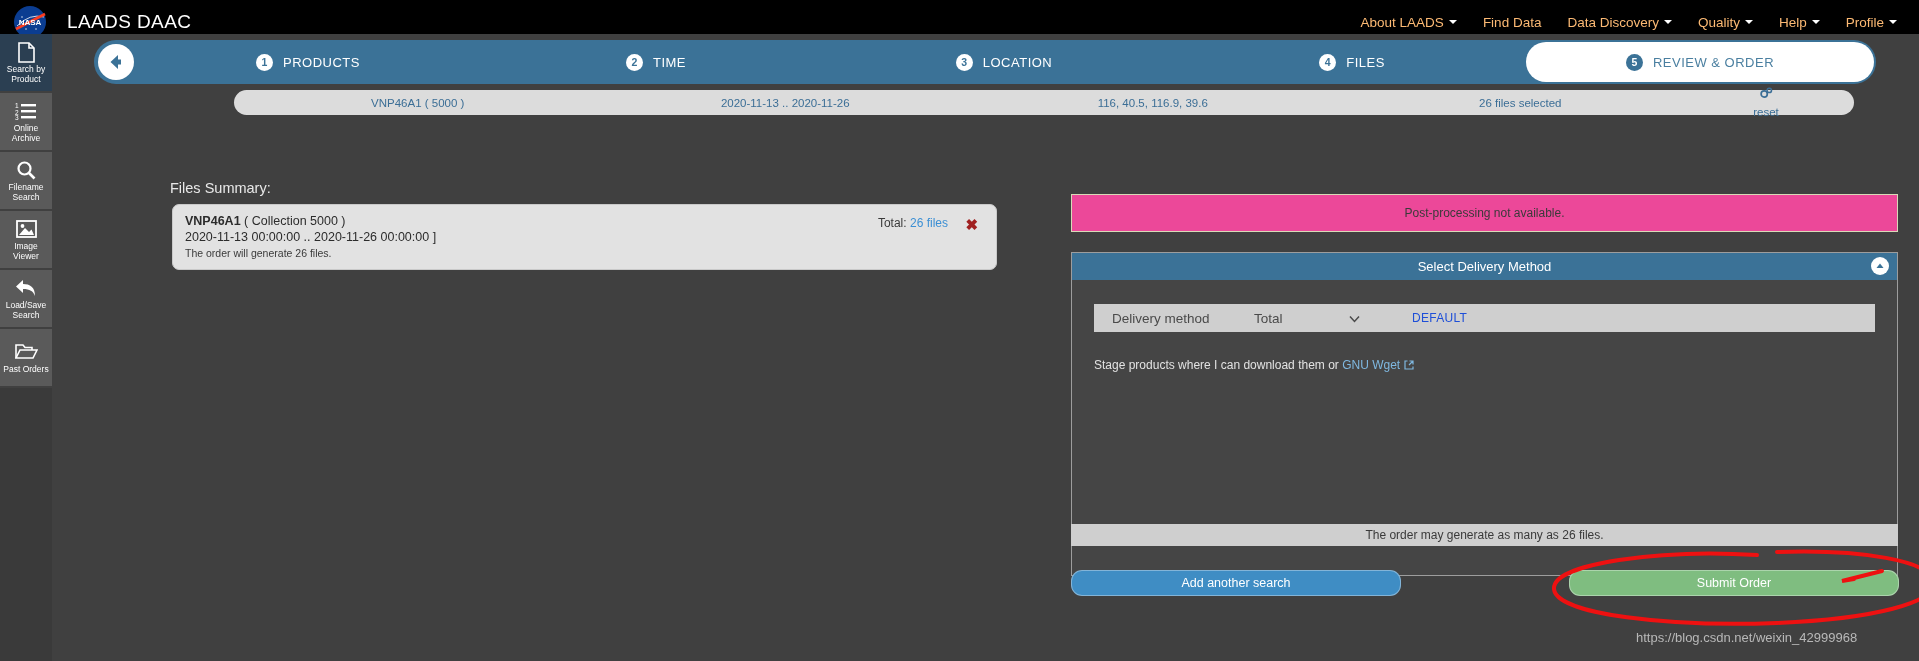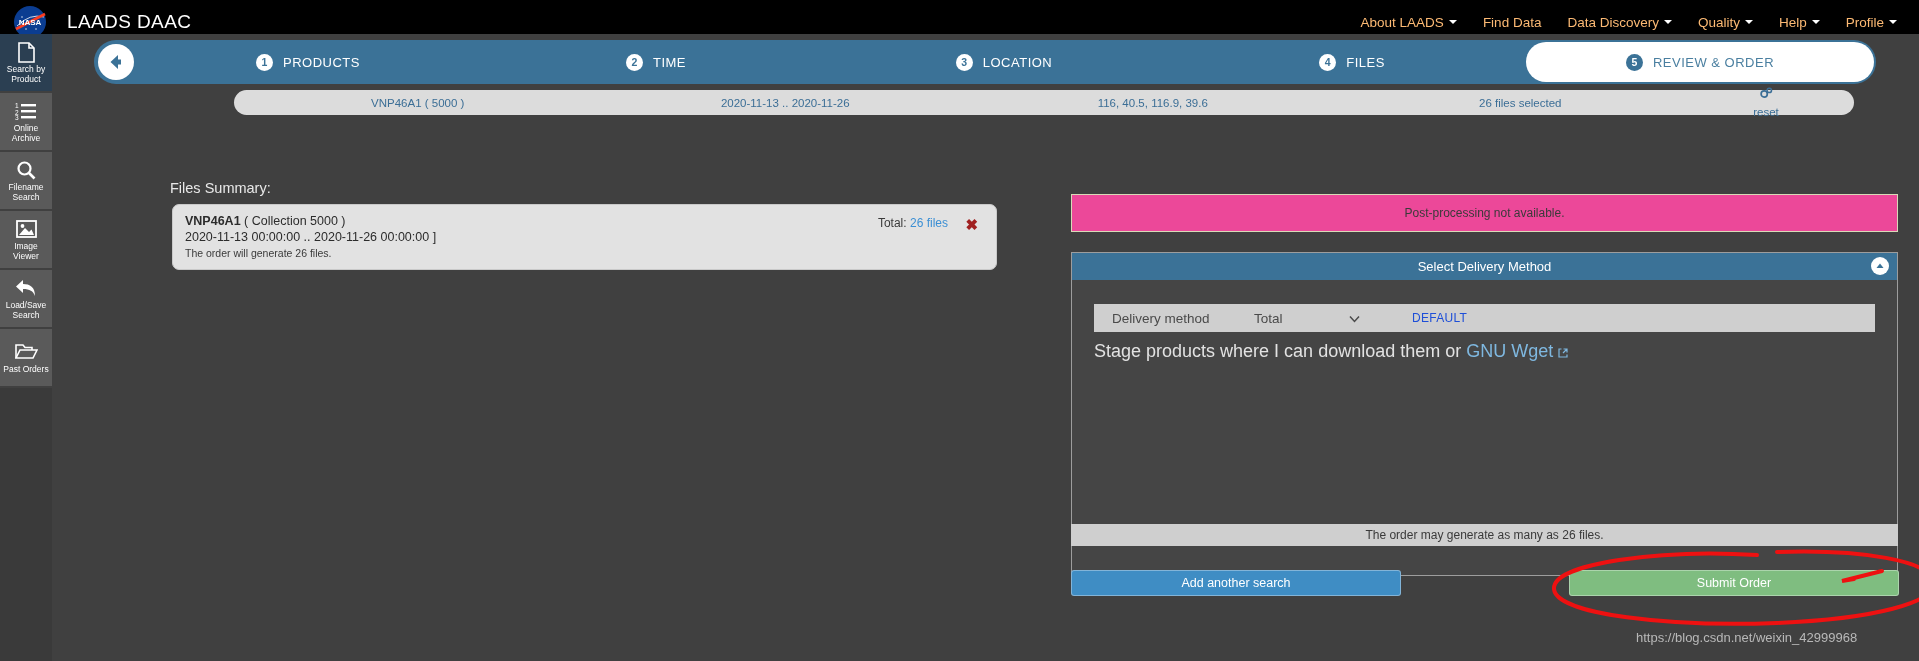--- a/index.html
+++ b/index.html
@@ -183,34 +183,34 @@
     display: flex; align-items: center; padding-left: 18px; gap: 12px;
   }
   .dm-label { font-size: 13.5px; color: #4a4a4a; width: 130px; }
   .dm-select {
     font-size: 13.5px; color: #4a4a4a; width: 120px;
     display: flex; align-items: center; justify-content: space-between;
     padding-right: 14px; cursor: pointer;
   }
   .dm-default { font-size: 12px; color: #1d4ed8; margin-left: 26px; letter-spacing: .3px; }
   .dm-note {
-    margin-top: 9px; font-size: 18px; color: #e2e2e2;
+    margin-top: 26px; font-size: 12px; color: #e2e2e2;
   }
   .dm-note a { color: #7fb8e0; text-decoration: none; }
 
   .gen-bar {
     position: absolute; top: 490px; left: 1019px;
     width: 827px; height: 22px;
     background: #cfcfcf;
     display: flex; align-items: center; justify-content: center;
     color: #3a3a3a; font-size: 12px;
   }
   .btn {
     position: absolute; height: 26px;
-    border-radius: 3px; border: 1px solid rgba(255,255,255,.35);
+    border-radius: 11px; border: 1px solid rgba(255,255,255,.35);
     display: flex; align-items: center; justify-content: center;
     color: #ffffff; font-size: 12.5px; cursor: pointer;
   }
   .btn-add { top: 536px; left: 1019px; width: 330px; background: #3f8dc4; }
   .btn-submit { top: 536px; left: 1517px; width: 330px; background: #7fbd80; }
 
   
   .annot {
     position: absolute; top: 515px; left: 1490px;
     width: 400px; height: 80px; pointer-events: none;

